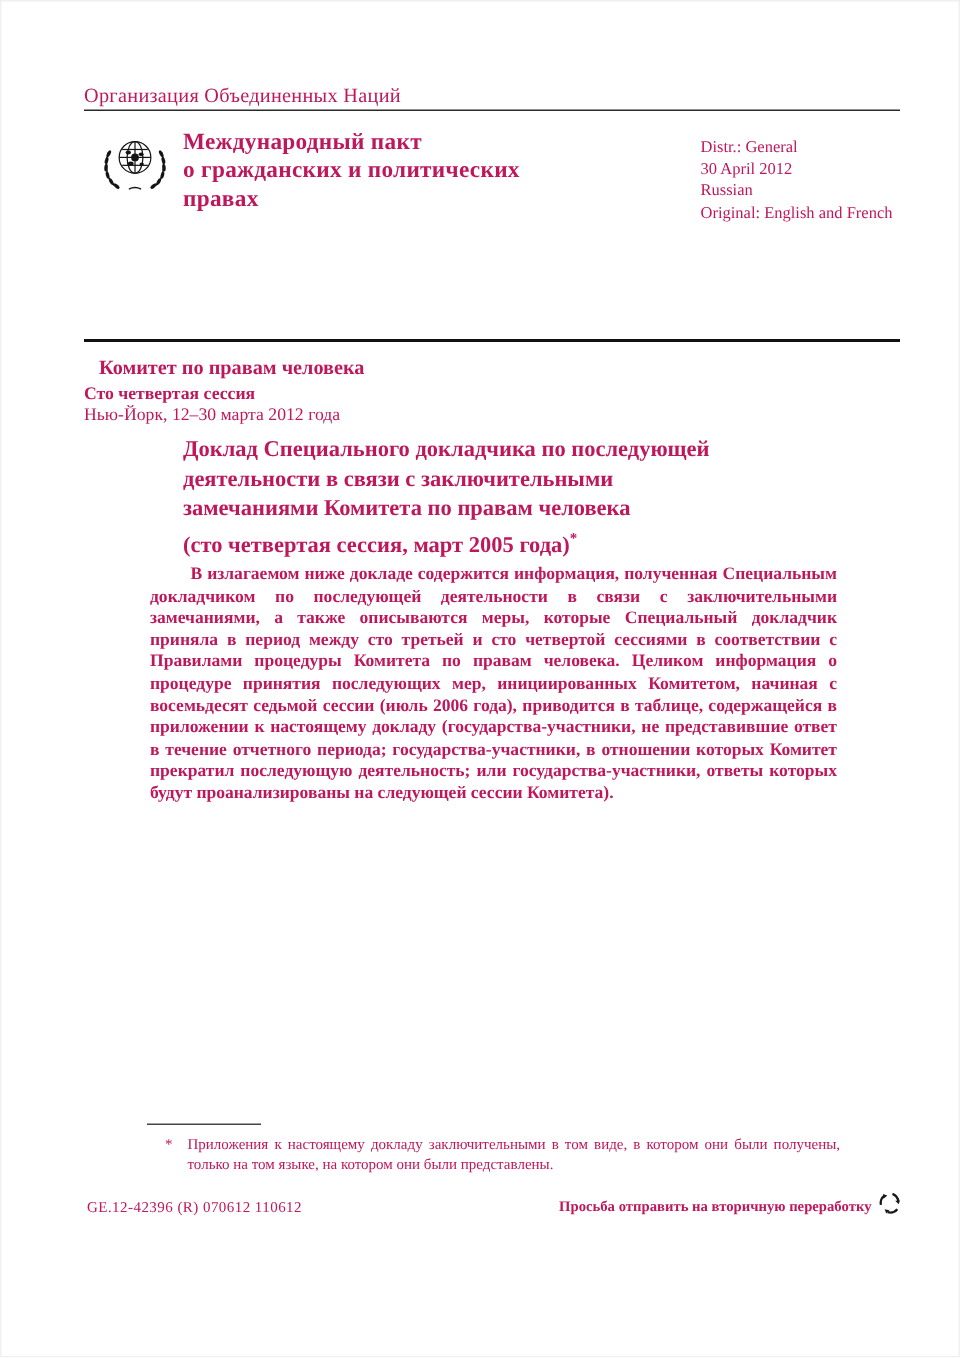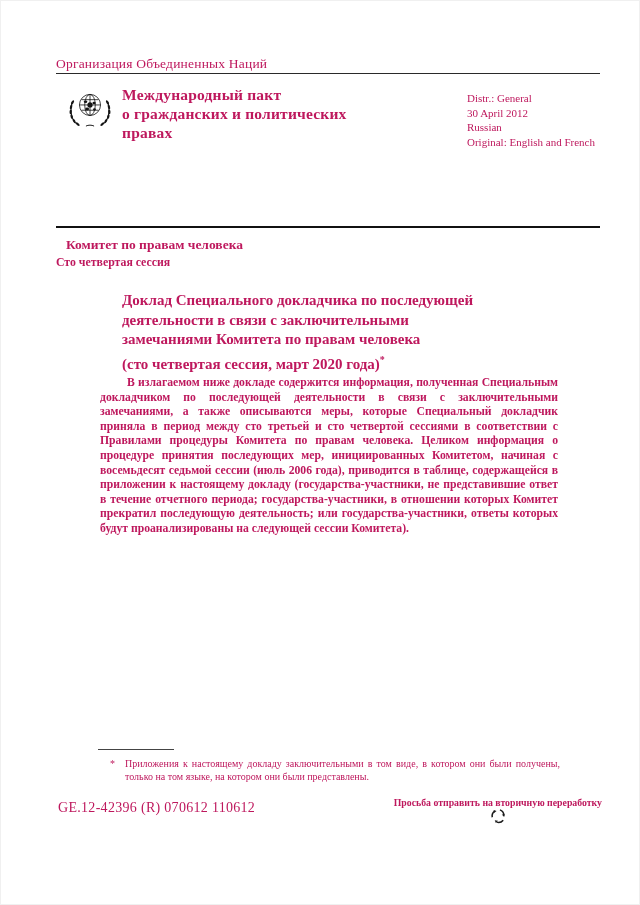--- a/index.html
+++ b/index.html
@@ -87,26 +87,26 @@
     font-size: 10px; line-height: 13px; text-align: justify;
     padding-left: 27px; box-sizing: border-box;
   }
   .footnote .fn-symbol {
     position: absolute; left: 12px; top: 0; font-size: 10px;
   }
 
   
   .footer-code {
     position: absolute; top: 800px; left: 58px;
-    font-size: 14px; letter-spacing: 0.3px;
+    font-size: 10px; letter-spacing: 0.3px;
   }
   .footer-recycle {
     position: absolute; top: 797px; right: 38px;
     font-size: 9.8px; font-weight: bold;
-    display: flex; align-items: center; gap: 3px; flex-direction: column;
+    display: flex; align-items: center; gap: 3px;
   }
   .recycle-glyph { width: 18px; height: 18px; margin-top: -4px; }
 </style>
 </head>
 <body>
 
 <div class="page">
 
   <div class="org-name">Организация Объединенных Наций</div>
   <div class="rule-thin"></div>
@@ -154,25 +154,26 @@
 правах</div>
   <div class="distr-block pre-lines">Distr.: General
 30 April 2012
 Russian
 Original: English and French</div>
 
   <div class="rule-thick"></div>
 
   <div class="committee-name">Комитет по правам человека</div>
   <div class="session-name">Сто четвертая сессия</div>
+  <div class="session-place">Нью-Йорк, 12–30 марта 2012 года</div>
 
   <div class="report-title"><span class="pre-lines">Доклад Специального докладчика по последующей
 деятельности в связи с заключительными
 замечаниями Комитета по правам человека
-(сто четвертая сессия, март 2020 года)</span><sup>*</sup></div>
+(сто четвертая сессия, март 2005 года)</span><sup>*</sup></div>
 
   <div class="report-body">В излагаемом ниже докладе содержится информация, полученная Специальным докладчиком по последующей деятельности в связи с заключительными замечаниями, а также описываются меры, которые Специальный докладчик приняла в период между сто третьей и сто четвертой сессиями в соответствии с Правилами процедуры Комитета по правам человека. Целиком информация о процедуре принятия последующих мер, инициированных Комитетом, начиная с восемьдесят седьмой сессии (июль 2006 года), приводится в таблице, содержащейся в приложении к настоящему докладу (государства-участники, не представившие ответ в течение отчетного периода; государства-участники, в отношении которых Комитет прекратил последующую деятельность; или государства-участники, ответы которых будут проанализированы на следующей сессии Комитета).</div>
 
   <div class="footnote-rule"></div>
   <div class="footnote">
     <span class="fn-symbol">*</span>
     <span>Приложения к настоящему докладу заключительными в том виде, в котором они были получены, только на том языке, на котором они были представлены.</span>
   </div>
 
   <div class="footer-code">GE.12-42396 (R) 070612 110612</div>

